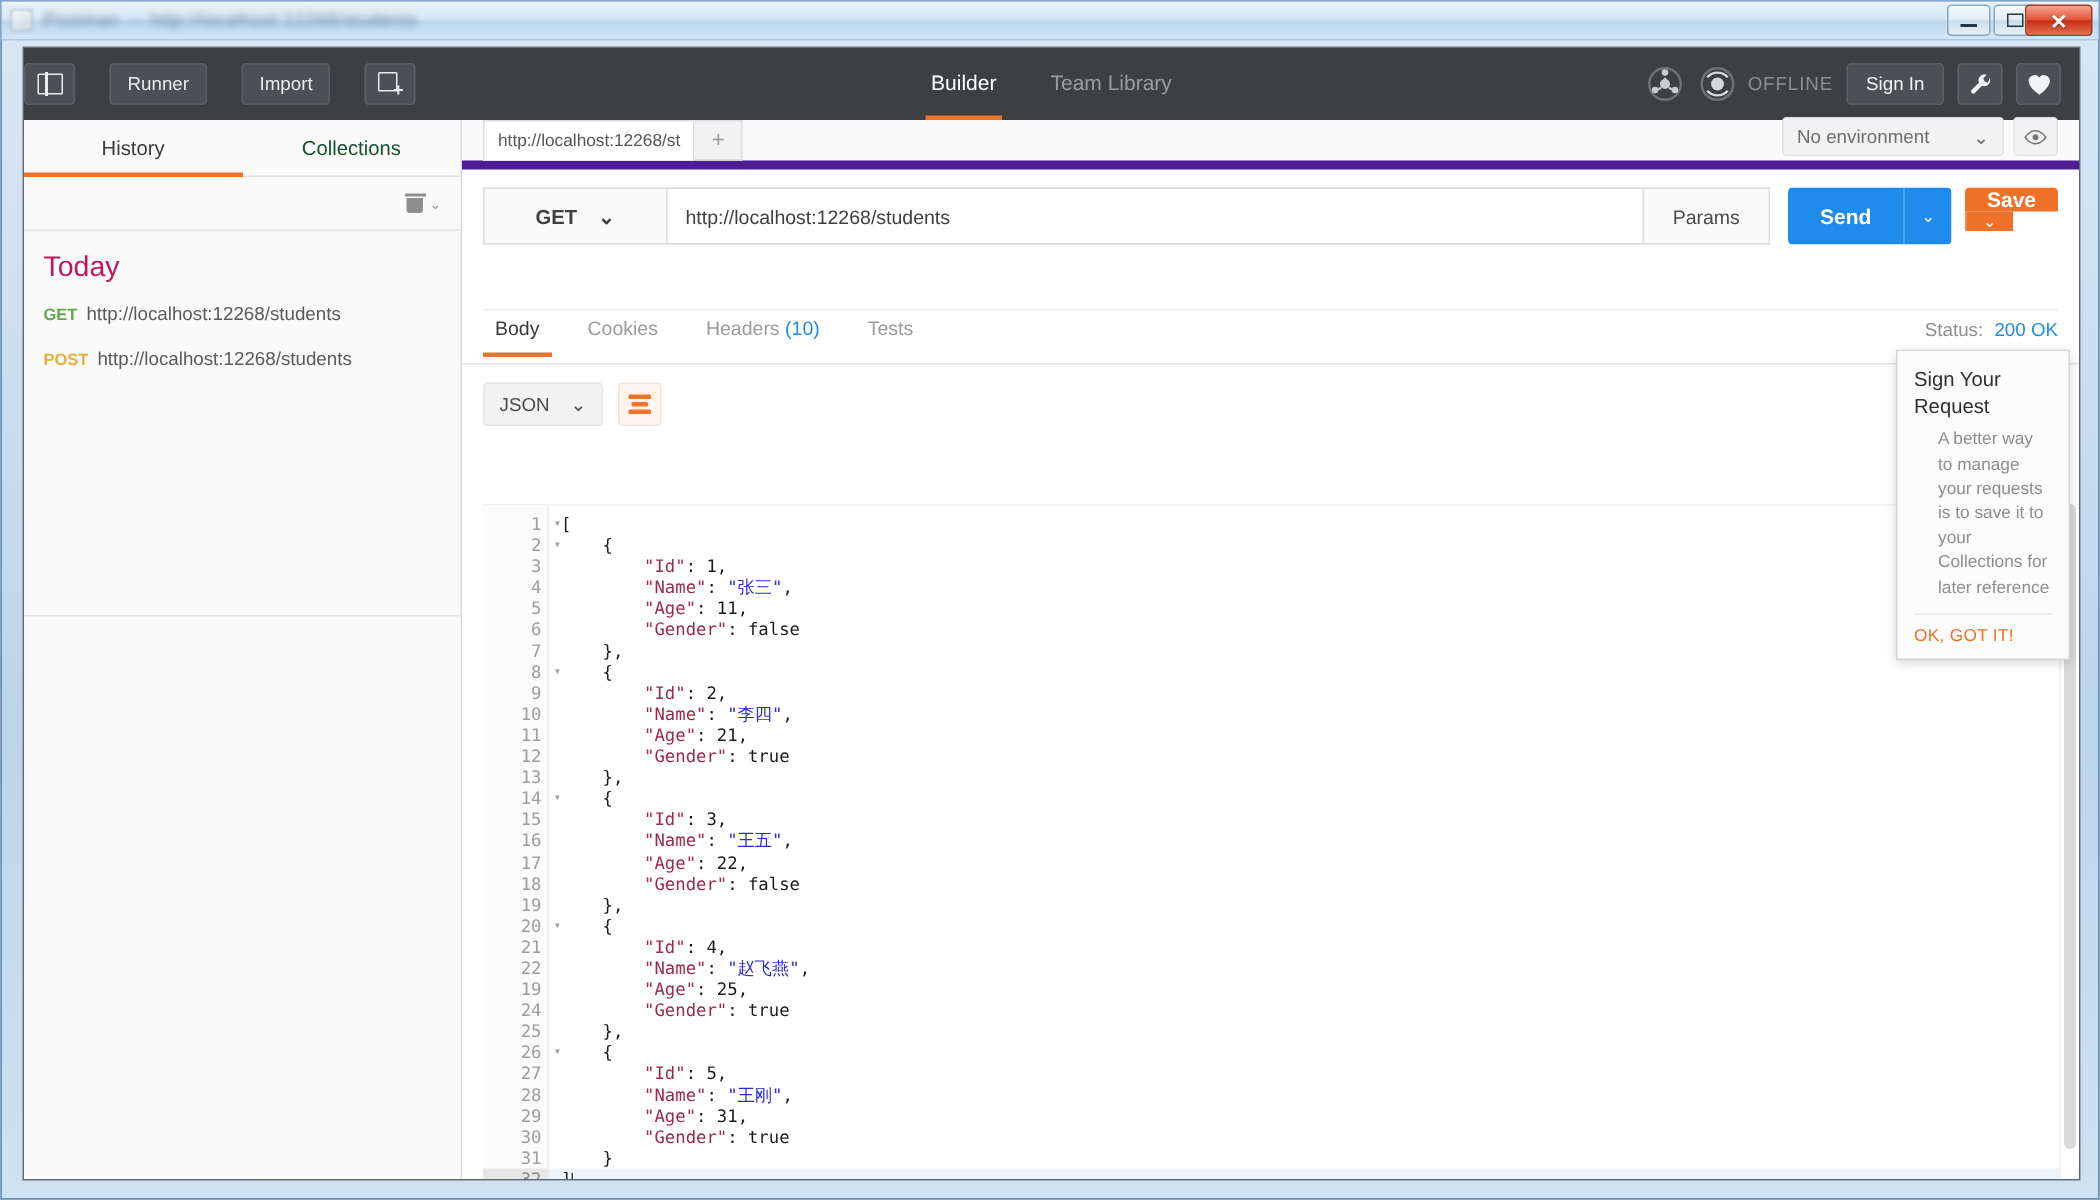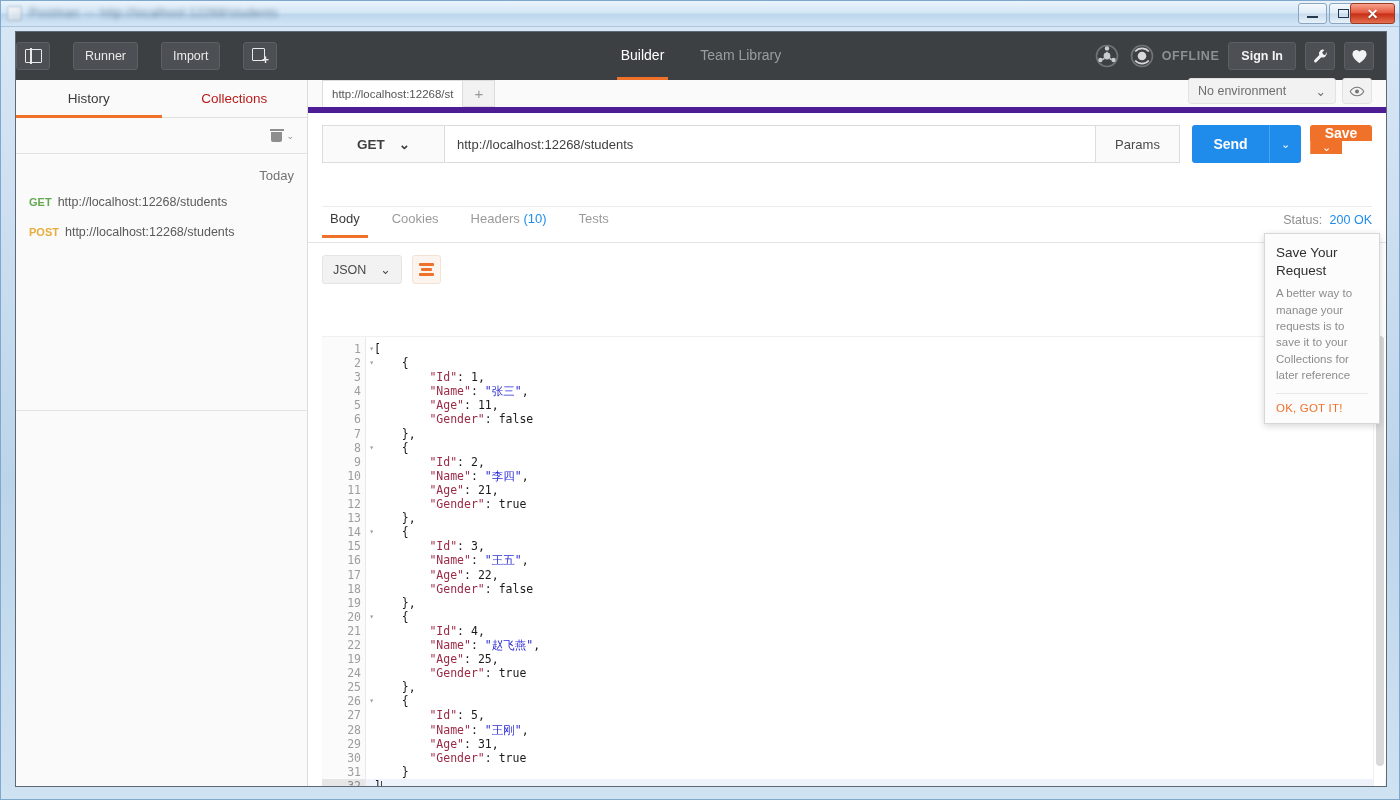--- a/index.html
+++ b/index.html
@@ -108,21 +108,21 @@
     pointer-events: auto;
     display: flex; align-items: center;
     font-size: 14px; color: #9a9da0; cursor: pointer;
     padding: 0 4px;
     border-bottom: 3px solid transparent;
     height: 48px;
   }
   .nav-tab.active { color: #fff; border-bottom-color: #f0712a; }
 
   .nav-right {
-    margin-left: auto; display: flex; align-items: center; gap: 9px; padding-right: 12px; font-weight: bold;
+    margin-left: auto; display: flex; align-items: center; gap: 9px; padding-right: 12px;
   }
   .nav-ico-round {
     width: 26px; height: 26px; border-radius: 50%;
     display: flex; align-items: center; justify-content: center;
     position: relative;
   }
   .offline-label { color: #8d9093; font-size: 12.5px; letter-spacing: .6px; margin-left: -2px; }
   #signin-btn { background:#4c4f53; border:1px solid #5c6064; border-radius:3px; color:#f2f3f4; font-size:12.5px; padding:0 12px; height:28px; display:flex; align-items:center; cursor:pointer;}
   .nav-sq-btn {
     width: 30px; height: 28px; background:#4c4f53; border:1px solid #5c6064; border-radius:3px;
@@ -145,36 +145,36 @@
   }
   .search-glyph::after {
     content: ""; position: absolute; right: -4px; bottom: -3px;
     width: 5px; height: 1.6px; background: #b2b2b2; transform: rotate(45deg);
   }
   #search-input { border: none; outline: none; font-size: 13px; color: #444; width: 100%; background: transparent; font-family: inherit; }
   #search-input::placeholder { color: #a8a8a8; }
 
   #side-tabs { display: flex; margin-top: 11px; border-bottom: 1px solid #e0e0e0; }
   .side-tab {
-    flex: 1; text-align: center; font-size: 13.5px; color: #b91c1c;
+    flex: 1; text-align: center; font-size: 13.5px; color: #14532d;
     padding-bottom: 9px; cursor: pointer; border-bottom: 3px solid transparent; margin-bottom: -1px;
   }
   .side-tab.active { color: #3a3a3a; border-bottom-color: #f0712a; }
 
   #side-actions {
     height: 36px; border-bottom: 1px solid #e3e3e3; background:#fafafa;
     display: flex; align-items: center; justify-content: flex-end; padding-right: 13px; gap: 4px;
   }
   .trash-glyph { width: 11px; height: 13px; position: relative; cursor: pointer; }
   .trash-glyph .lid { position:absolute; top:0; left:-1.5px; width:14px; height:2px; background:#8e8e8e; }
   .trash-glyph .can { position:absolute; top:3px; left:0; width:11px; height:10px; background:#8e8e8e; border-radius:0 0 2px 2px; }
   .caret-sm { font-size: 9px; color:#8e8e8e; }
 
   #history-list { padding-top: 14px; }
-  .history-group-title { font-size: 13px; color: #737373; padding: 0 13px 4px 13px; text-align: right; }
+  .history-group-title { font-size: 19px; color: #be185d; padding: 0 13px 4px 13px; }
   .hist-item {
     display: flex; align-items: baseline; gap: 6px;
     padding: 8px 13px; font-size: 12.5px; cursor: pointer;
   }
   .hist-method { font-size: 11px; font-weight: bold; flex: none; }
   .hist-method.get { color: #63a84f; }
   .hist-method.post { color: #e6ae3c; }
   .hist-url { color: #5a5a5a; font-size: 12.5px; white-space: nowrap; }
   #sidebar-empty { position:absolute; left:0; right:0; top:330px; bottom:0; border-top:1px solid #e3e3e3; background:#fafafa; }
 
@@ -293,21 +293,21 @@
   #code-scroll .thumb { position:absolute; left:2px; top:0; width:8px; height: 430px; background:#d9d9d9; border-radius:4px; }
 
   
   #save-tip {
     position: absolute; right: 6px; top: 153px; width: 116px;
     background: #fcfcfc; border: 1px solid #d7d7d7;
     box-shadow: 0 2px 7px rgba(0,0,0,.16);
     padding: 10px 11px 0 11px; z-index: 40;
   }
   #save-tip h4 { font-size: 13.5px; color: #2f2f2f; font-weight: normal; line-height: 1.3; margin-bottom: 6px; }
-  #save-tip p { font-size: 11.5px; color: #8d8d8d; line-height: 1.43; }
+  #save-tip p { font-size: 11.5px; color: #8d8d8d; line-height: 1.43; margin-left: 16px; }
   #save-tip .sep { border-top: 1px solid #e8e8e8; margin-top: 9px; }
   #save-tip .ok { color: #f0712a; font-size: 11.5px; padding: 8px 0 9px 0; cursor: pointer; letter-spacing: .2px; }
 </style>
 </head>
 <body>
 
 <div id="os-window">
 
   <div id="titlebar">
     <div id="titlebar-icon"></div>
@@ -545,21 +545,21 @@
             <div class="cl">        <span class="k">"Gender"</span><span class="p">:</span> <span class="b">true</span></div>
             <div class="cl">    <span class="p">}</span></div>
             <div class="cl cur"><span class="p">]</span><span class="cursor-bar"></span></div>
           </div>
       </div>
       <div id="code-scroll">
         <div class="thumb"></div>
       </div>
 
       <div id="save-tip">
-        <h4>Save Your Request</h4>
+        <h4>Sign Your Request</h4>
         <p>A better way to manage your requests is to save it to your Collections for later reference</p>
         <div class="sep"></div>
         <div class="ok">OK, GOT IT!</div>
       </div>
 
     </div>
   </div>
 </div>
 
 </body></html>

